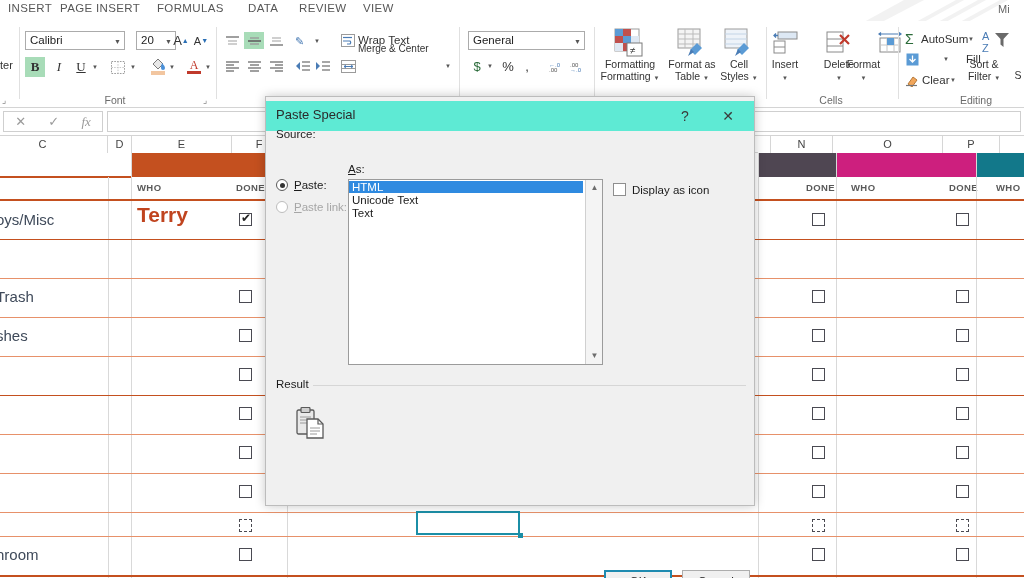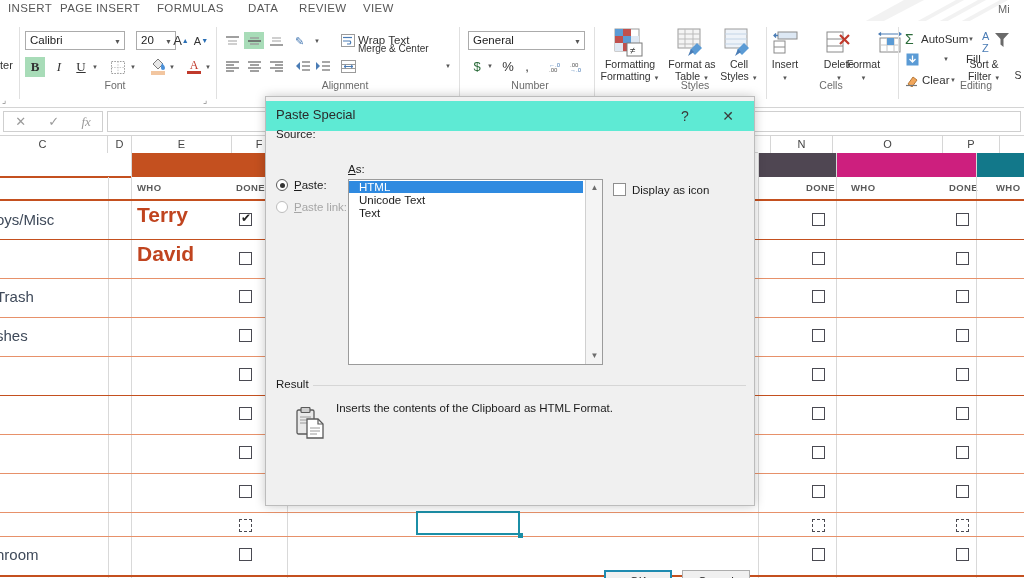--- a/index.html
+++ b/index.html
@@ -29,21 +29,21 @@
   #title-swoosh {
     position:absolute; right:0; top:0; width:160px; height:22px;
     overflow:hidden; pointer-events:none;
   }
 
   #ribbon {
     position:absolute; left:0; top:21px; width:1024px; height:87px;
     background:#fff; border-bottom:1px solid #d4d4d4;
   }
   .grp-label {
-    position:absolute; bottom:16px; font-size:10.5px; color:#6b6b6b;
+    position:absolute; bottom:1px; font-size:10.5px; color:#6b6b6b;
     text-align:center; white-space:nowrap;
   }
   .grp-div {
     position:absolute; top:6px; width:1px; height:72px; background:#e0e0e0;
   }
   .dlg-launch {
     position:absolute; bottom:2px; width:9px; height:9px;
     font-size:9px; color:#8a8a8a; line-height:9px;
   }
 
@@ -182,21 +182,21 @@
 
   #as-label {
     position:absolute; left:347px; top:166px; font-size:11.5px; color:#1b1b1b;
   }
   #as-listbox {
     position:absolute; left:347px; top:182px; width:255px; height:186px;
     border:1px solid #9b9b9b; background:#fff; overflow:hidden;
   }
   .lb-item {
     position:absolute; left:0; width:234px; height:12px;
-    font-size:11.5px; color:#1b1b1b; padding-left:10px; line-height:12px;
+    font-size:11.5px; color:#1b1b1b; padding-left:3px; line-height:12px;
   }
   .lb-item.sel { background:#2f8ae0; color:#fff; }
   #lb-scroll {
     position:absolute; right:0; top:0; width:17px; height:184px;
     background:#f4f4f4; border-left:1px solid #d0d0d0;
   }
   .sb-arrow {
     position:absolute; left:0; width:17px; height:16px;
     text-align:center; font-size:8px; color:#6d6d6d; line-height:16px;
   }
@@ -644,27 +644,20 @@
     <div class="hrule thick" style="left:-22px; top:422px; width:1046px; background:#c4501f;"></div>
 
     <div class="datarow" style="top:50px; height:36px;">
       <div class="cell-text cell-cat" style="left:-4px; top:8px;">oys/Misc</div>
       <div class="cell-text cell-who" style="left:137px; top:0px;">Terry</div>
       <div class="cbox checked" style="left:239px; top:10px;"></div>
       <div class="cbox" style="left:812px; top:10px;"></div>
       <div class="cbox" style="left:956px; top:10px;"></div>
     </div>
 
-    <div class="datarow" style="top:89px; height:36px;">
-      <div class="cell-text cell-cat" style="left:-4px; top:8px;"></div>
-      <div class="cell-text cell-who" style="left:137px; top:0px;">David</div>
-      <div class="cbox" style="left:239px; top:10px;"></div>
-      <div class="cbox" style="left:812px; top:10px;"></div>
-      <div class="cbox" style="left:956px; top:10px;"></div>
-    </div>
 
     <div class="datarow" style="top:128px; height:36px;">
       <div class="cell-text cell-cat" style="left:-4px; top:7px;">Trash</div>
       <div class="cbox" style="left:239px; top:9px;"></div>
       <div class="cbox" style="left:812px; top:9px;"></div>
       <div class="cbox" style="left:956px; top:9px;"></div>
     </div>
 
     <div class="datarow" style="top:167px; height:36px;">
       <div class="cell-text cell-cat" style="left:-4px; top:7px;">shes</div>
@@ -764,18 +757,17 @@
         <line x1="4" y1="10" x2="15" y2="10" stroke="#9a9a9a"></line>
         <line x1="4" y1="13" x2="15" y2="13" stroke="#9a9a9a"></line>
         <line x1="4" y1="16" x2="12" y2="16" stroke="#9a9a9a"></line>
         <path d="M11 12 h11 l5 5 v14 h-16 z" fill="#fff" stroke="#5a5a5a" stroke-width="1.3"></path>
         <path d="M22 12 v5 h5" fill="none" stroke="#5a5a5a" stroke-width="1.2"></path>
         <line x1="14" y1="21" x2="24" y2="21" stroke="#9a9a9a"></line>
         <line x1="14" y1="24" x2="24" y2="24" stroke="#9a9a9a"></line>
         <line x1="14" y1="27" x2="21" y2="27" stroke="#9a9a9a"></line>
       </svg>
     </div>
-    <div id="result-text">Inserts the contents of the Clipboard as HTML Format.</div>
   </div>
 
   <div id="ok-button">OK</div>
   <div id="cancel-button">Cancel</div>
 </div>
 
 </body></html>

